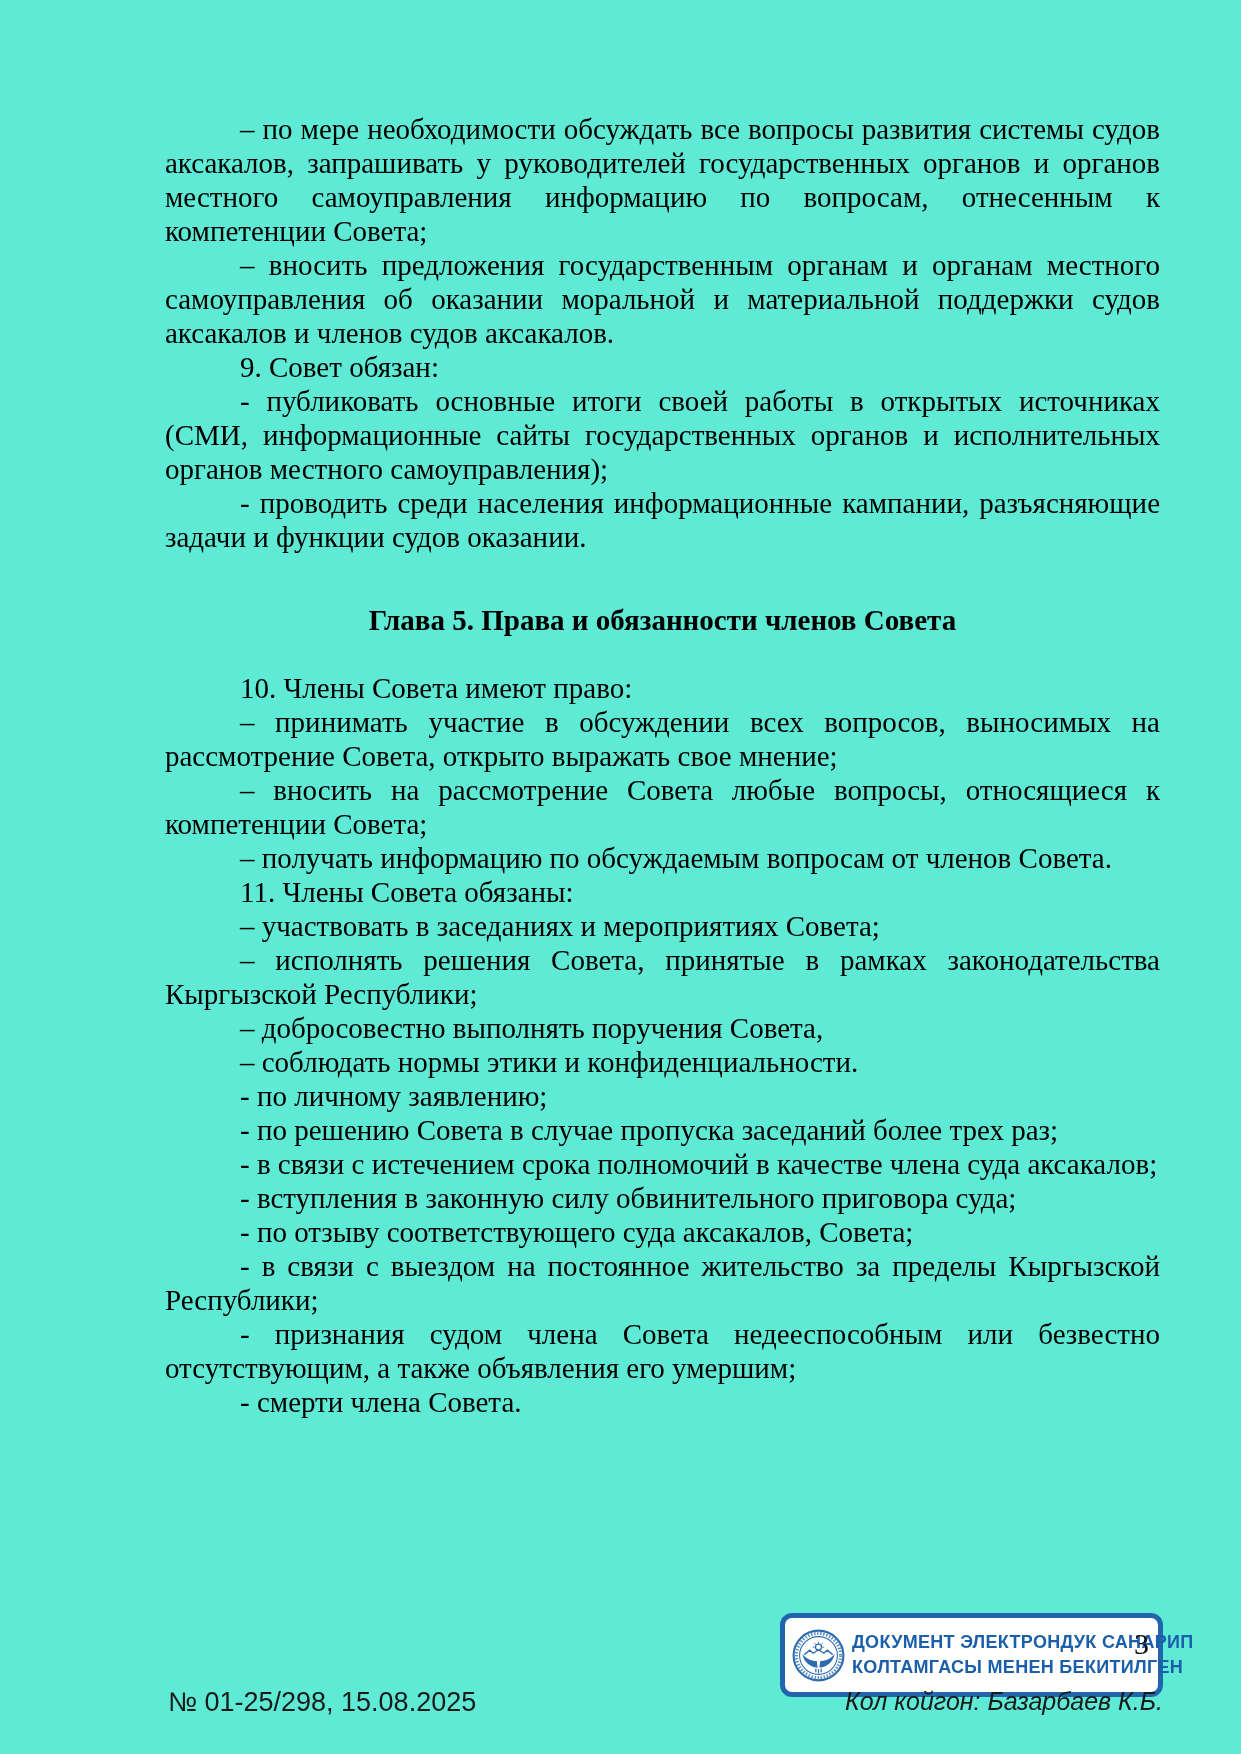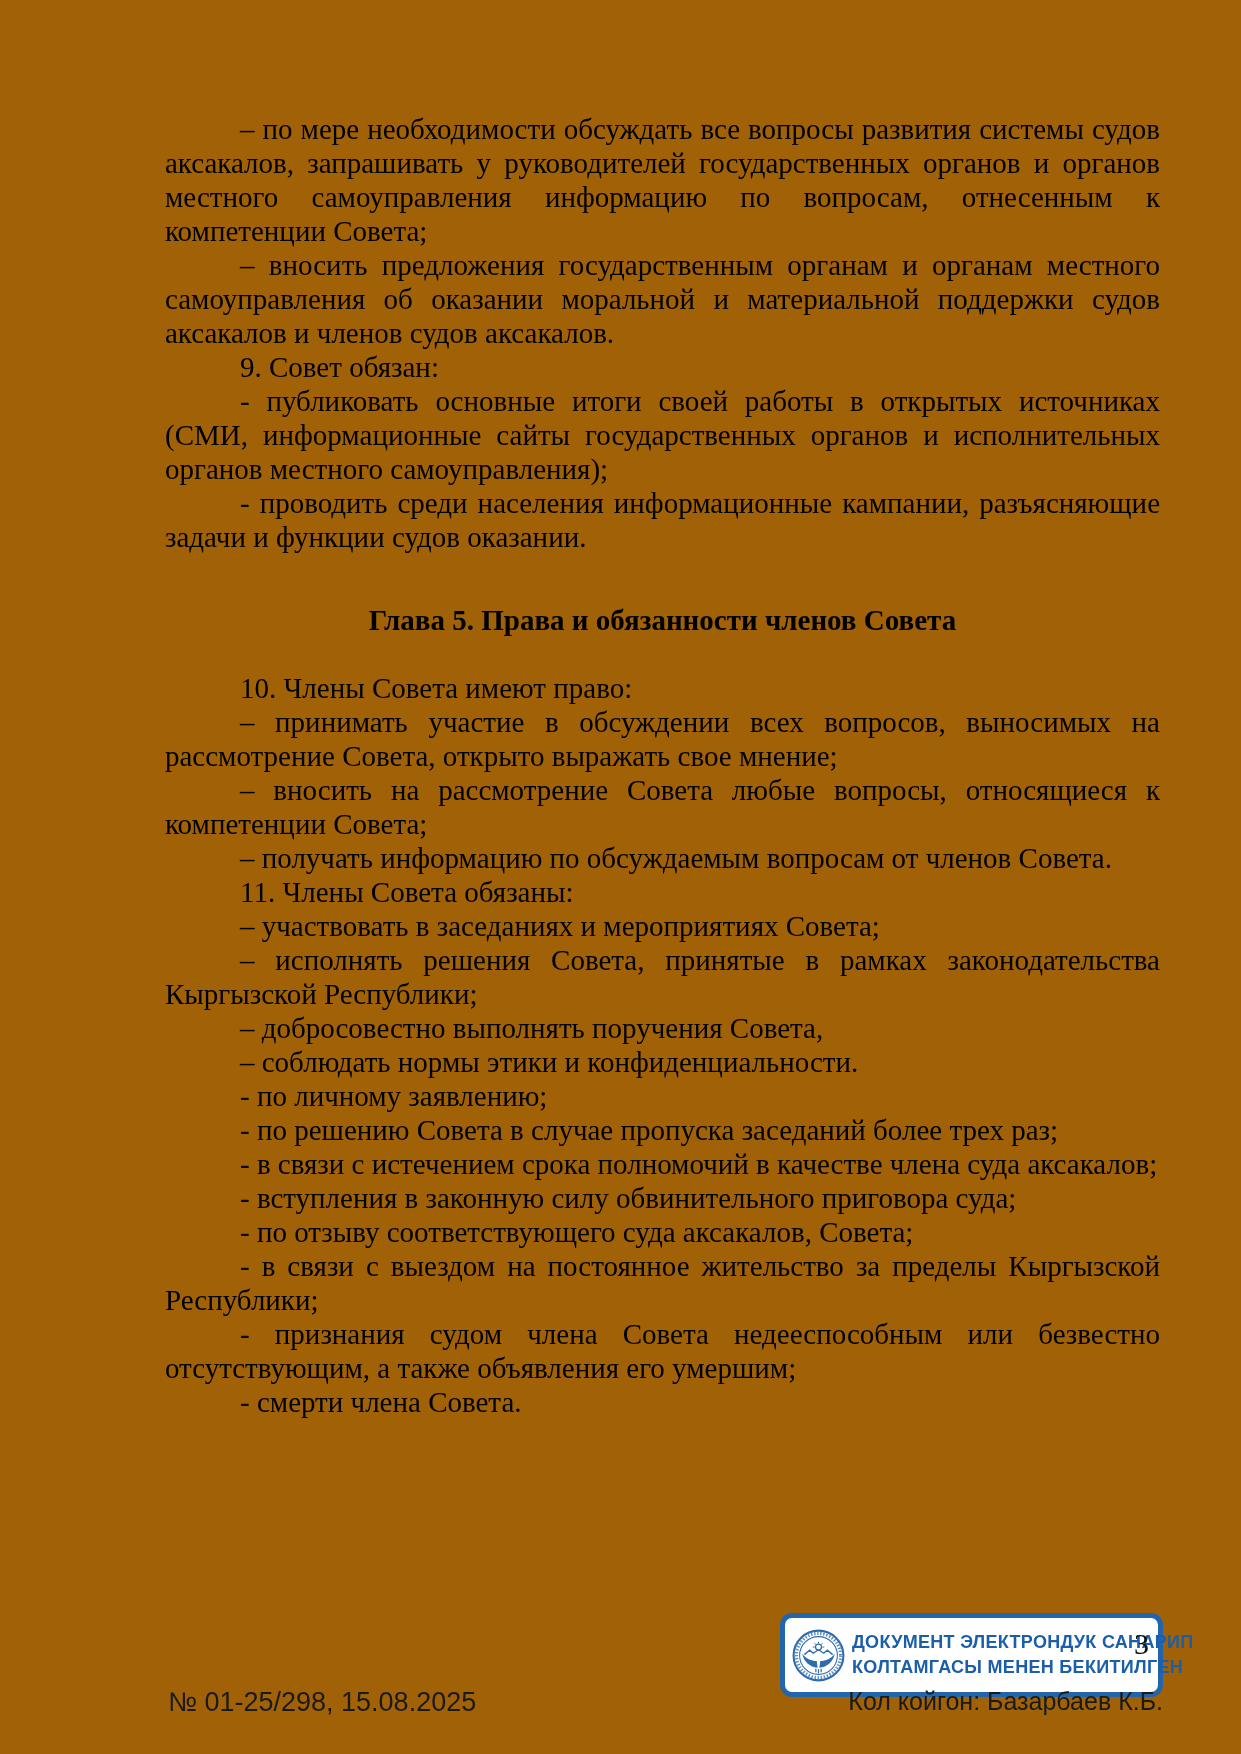--- a/index.html
+++ b/index.html
@@ -1,21 +1,21 @@
 <!DOCTYPE html>
 <html><head>
 <meta charset="utf-8">
 <style>
   html, body { margin: 0; padding: 0; background: #e8e8e8; }
   .page {
     position: relative;
     width: 1241px;
     height: 1754px;
     margin: 0 auto;
-    background: #a16207;
+    background: #5eead4;
     overflow: hidden;
     color: #000000;
   }
   .doc-body {
     position: absolute;
     left: 165px;
     top: 112px;
     width: 995px;
     font-family: "Liberation Serif", "DejaVu Serif", serif;
     font-size: 29px;
@@ -81,20 +81,21 @@
     white-space: nowrap;
   }
   .footer-right {
     position: absolute;
     right: 78px;
     top: 1687px;
     font-family: "Liberation Sans", sans-serif;
     font-size: 25px;
     color: #1a1a1a;
     white-space: nowrap;
+    font-style: italic;
   }
 </style>
 </head>
 <body>
 
 <div class="page">
 
   <div class="doc-body">
       <p class="body">– по мере необходимости обсуждать все вопросы развития системы судов аксакалов, запрашивать у руководителей государственных органов и органов местного самоуправления информацию по вопросам, отнесенным к компетенции Совета;</p>
       <p class="body">– вносить предложения государственным органам и органам местного самоуправления об оказании моральной и материальной поддержки судов аксакалов и членов судов аксакалов.</p>

